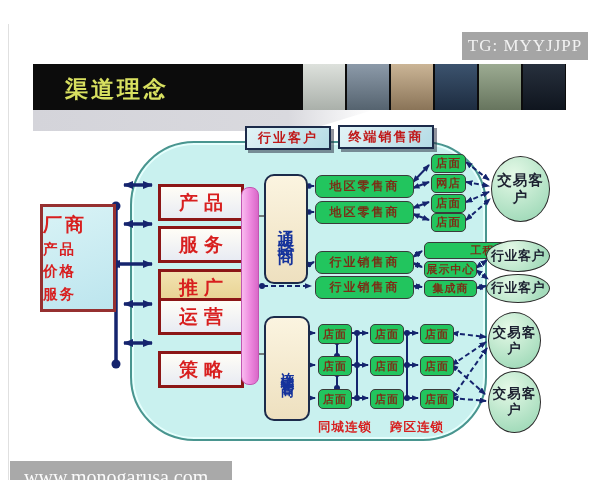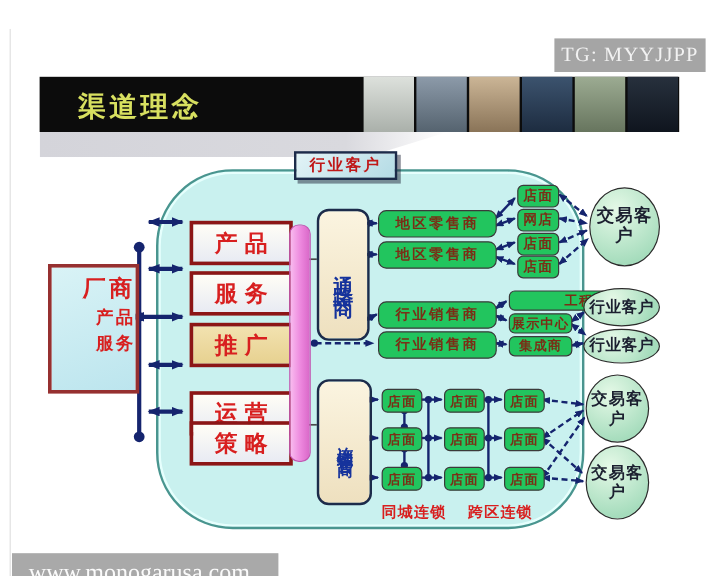--- a/index.html
+++ b/index.html
@@ -25,23 +25,23 @@
   .panel{left:130px;top:117px;width:353px;height:296px;background:#c9f1ef;
          border:2px solid #49958f;border-radius:64px;box-shadow:inset 0 0 0 2px #e6fffd;}
 
   
   .toplbl{height:20px;background:linear-gradient(135deg,#e2f3f6,#b4dbe5);
           border:2px solid #1c2b4a;box-shadow:3px 3px 0 rgba(35,40,60,.5);
           color:#c01818;font-weight:bold;font-size:13px;display:flex;
           align-items:center;justify-content:center;letter-spacing:2px;white-space:nowrap;}
 
   
-  .manu{left:40px;top:196px;width:70px;height:102px;border:3px solid #963030;
+  .manu{left:40px;top:180px;width:70px;height:102px;border:3px solid #963030;
         background:linear-gradient(160deg,#d9f3f6,#bce5ee);
-        color:#d81f1f;text-align:right;font-weight:bold;}
+        color:#d81f1f;text-align:left;font-weight:bold;}
   .manu .t{font-size:19px;letter-spacing:3px;margin-top:5px;}
   .manu .l{font-size:14.5px;letter-spacing:2px;line-height:1.55;}
 
   
   .elem{left:158px;width:80px;height:31px;border:3px solid #8c1616;
         background:linear-gradient(180deg,#fffdf6,#e8ebf3);
         color:#d81f1f;font-weight:bold;font-size:19px;display:flex;
         align-items:center;justify-content:center;letter-spacing:6px;text-indent:6px;}
   .elem.alt{background:linear-gradient(180deg,#f2e2b0,#e7d190);}
 
@@ -193,31 +193,33 @@
     <line class="ls" x1="402" y1="374" x2="418" y2="374" marker-end="url(#mS)"></line>
 
     <line class="ld" x1="452" y1="309" x2="486" y2="313" marker-start="url(#mSr)" marker-end="url(#mS)"></line>
     <line class="ld" x1="452" y1="341" x2="486" y2="318" marker-start="url(#mSr)" marker-end="url(#mS)"></line>
     <line class="ld" x1="452" y1="374" x2="487" y2="324" marker-start="url(#mSr)" marker-end="url(#mS)"></line>
     <line class="ld" x1="452" y1="341" x2="485" y2="370" marker-start="url(#mSr)" marker-end="url(#mS)"></line>
     <line class="ld" x1="452" y1="374" x2="486" y2="377" marker-start="url(#mSr)" marker-end="url(#mS)"></line>
   </svg>
 
   <div class="abs toplbl" style="left:245px;top:102px;width:82px;">行业客户</div>
+  <div class="abs toplbl" style="left:338px;top:101px;width:92px;">终端销售商</div>
 
   <div class="abs manu">
     <div class="t">厂商</div>
     <div class="l">产品</div>
+    <div class="l">价格</div>
     <div class="l">服务</div>
   </div>
 
   <div class="abs elem" style="top:160px;">产品</div>
   <div class="abs elem" style="top:202px;">服务</div>
   <div class="abs elem alt" style="top:245px;">推广</div>
-  <div class="abs elem" style="top:302px;">运营</div>
+  <div class="abs elem" style="top:274px;">运营</div>
   <div class="abs elem" style="top:327px;">策略</div>
 
   <div class="abs pinkbar"></div>
 
   <div class="abs vbox big">通路商</div>
   <div class="abs vbox sm">连锁销售商</div>
 
   <div class="abs cream mid" style="top:151px;">地区零售商</div>
   <div class="abs cream mid" style="top:177px;">地区零售商</div>
   <div class="abs cream mid" style="top:227px;">行业销售商</div>

